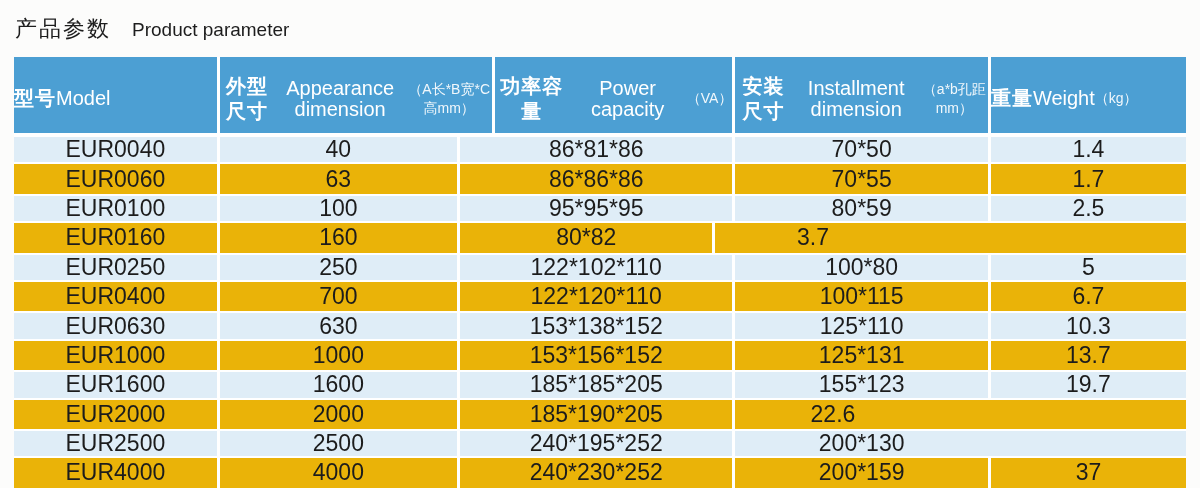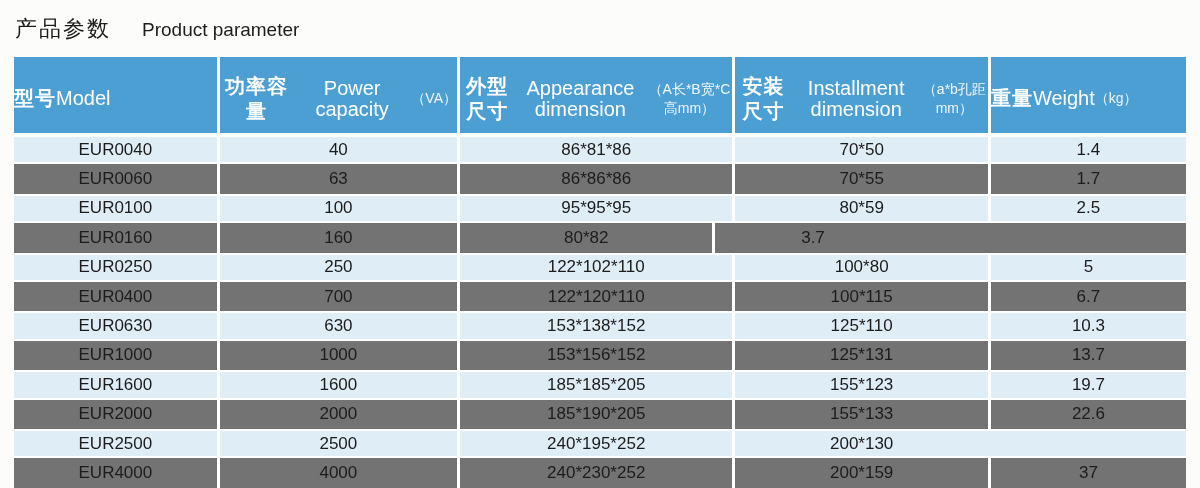--- a/index.html
+++ b/index.html
@@ -27,21 +27,20 @@
     color: #1D1D1D;
   }
   .page-title .zh {
     font-size: 22px;
     letter-spacing: 2px;
     font-weight: 500;
   }
   .page-title .en {
     font-size: 19px;
     font-weight: 400;
-    margin-left: 10px;
   }
   .ptable {
     margin-left: 14px;
     width: 1172px;
   }
   .thead {
     display: flex;
     height: 78px;
     background: var(--header-bg);
     border-bottom: 2px solid var(--divider);
@@ -70,32 +69,32 @@
   .hcell .unit {
     font-size: 14px;
     font-weight: 400;
     line-height: 19px;
     color: rgba(255,255,255,0.92);
   }
   .tbody { width: 100%; }
   .trow {
     display: flex;
     height: 29.4px;
-    background: #737373;
+    background: #eab308;
   }
   .trow.stripe {
     background: var(--stripe-bg);
     border-top: 2px solid var(--divider);
     border-bottom: 2px solid var(--divider);
   }
   .tcell {
     display: flex;
     align-items: center;
     justify-content: center;
-    font-size: 17px;
+    font-size: 23px;
     color: var(--text-dark);
     overflow: hidden;
     white-space: nowrap;
   }
   .tcell + .tcell { border-left: 3px solid var(--divider); }
   .w0 { width: 17.3%; }
   .w1 { width: 20.5%; }
   .w2 { width: 23.5%; }
   .w3 { width: 21.8%; }
   .w4 { width: 16.9%; }
@@ -107,29 +106,29 @@
   <span class="zh">产品参数</span>
   <span class="en">Product parameter</span>
 </div>
 
 <div class="ptable">
   <div class="thead">
       <div class="hcell w0">
         <div class="zh">型号</div>
         <div class="en">Model</div>
       </div>
+      <div class="hcell w2">
+        <div class="zh">外型尺寸</div>
+        <div class="en">Appearance dimension</div>
+        <div class="unit">（A长*B宽*C高mm）</div>
+      </div>
       <div class="hcell w1">
         <div class="zh">功率容量</div>
         <div class="en">Power capacity</div>
         <div class="unit">（VA）</div>
-      </div>
-      <div class="hcell w2">
-        <div class="zh">外型尺寸</div>
-        <div class="en">Appearance dimension</div>
-        <div class="unit">（A长*B宽*C高mm）</div>
       </div>
       <div class="hcell w3">
         <div class="zh">安装尺寸</div>
         <div class="en">Installment dimension</div>
         <div class="unit">（a*b孔距mm）</div>
       </div>
       <div class="hcell w4">
         <div class="zh">重量</div>
         <div class="en">Weight</div>
         <div class="unit">（kg）</div>
@@ -195,21 +194,20 @@
         <div class="tcell w0">EUR1600</div>
         <div class="tcell w1">1600</div>
         <div class="tcell w2">185*185*205</div>
         <div class="tcell w3">155*123</div>
         <div class="tcell w4">19.7</div>
       </div>
       <div class="trow">
         <div class="tcell w0">EUR2000</div>
         <div class="tcell w1">2000</div>
         <div class="tcell w2">185*190*205</div>
-        <div class="tcell w3">155*133</div>
         <div class="tcell w4">22.6</div>
       </div>
       <div class="trow stripe">
         <div class="tcell w0">EUR2500</div>
         <div class="tcell w1">2500</div>
         <div class="tcell w2">240*195*252</div>
         <div class="tcell w3">200*130</div>
       </div>
       <div class="trow">
         <div class="tcell w0">EUR4000</div>

